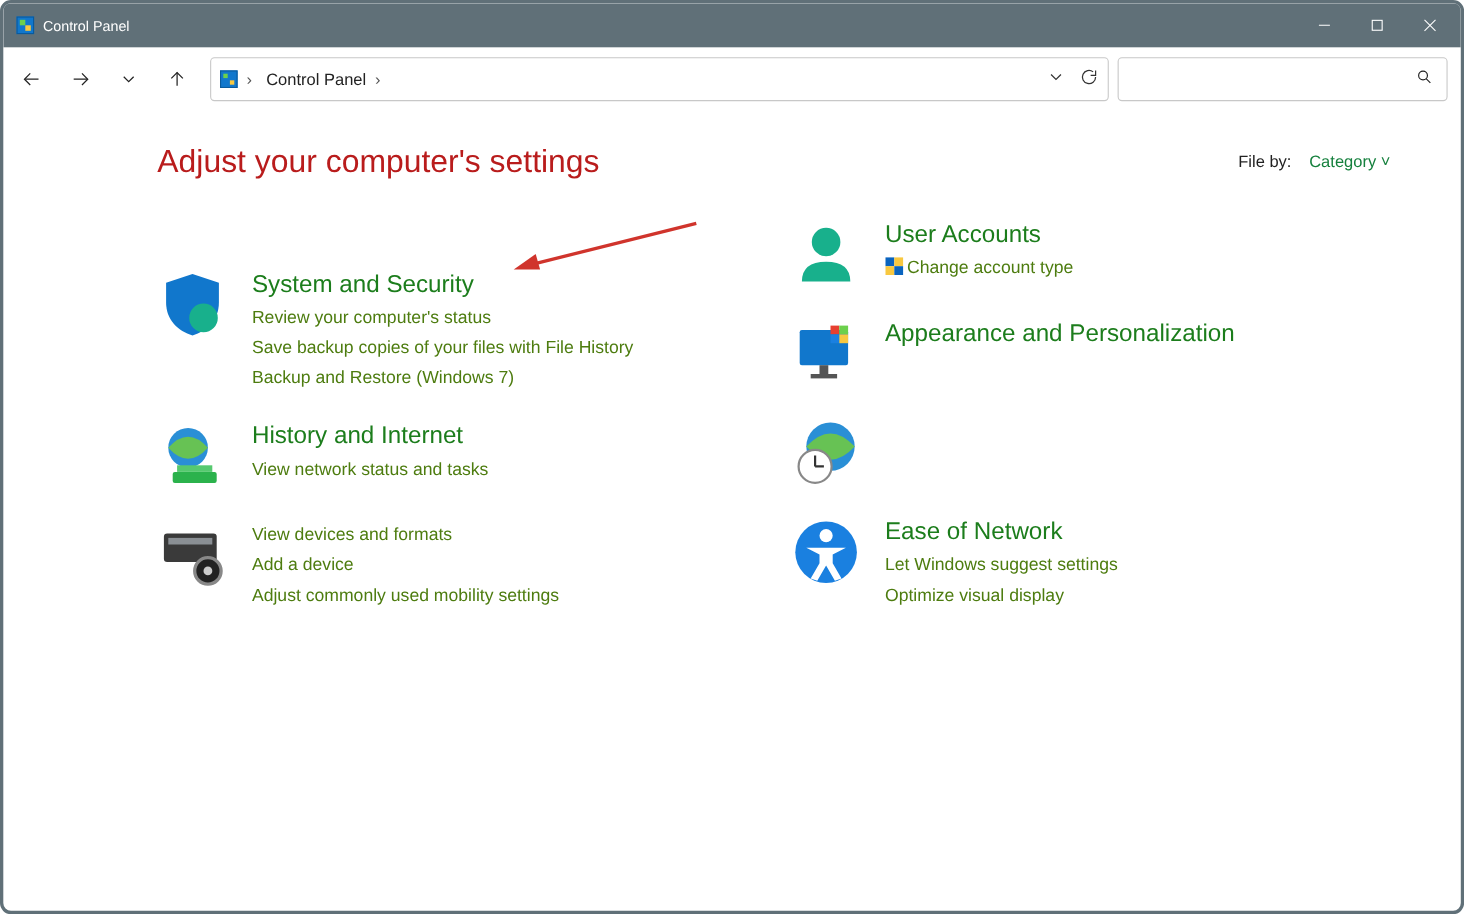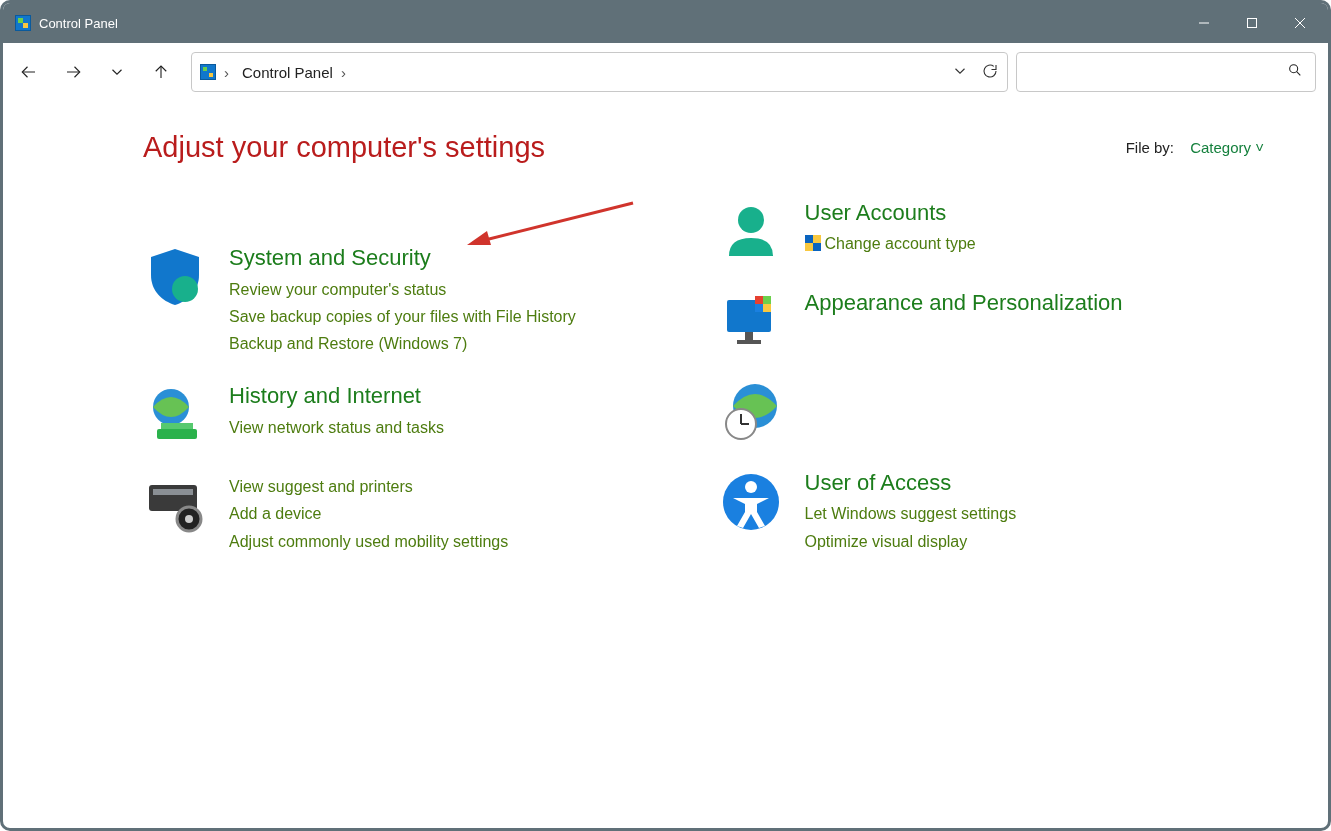--- a/index.html
+++ b/index.html
@@ -220,21 +220,21 @@
       <div class="item">
         <div class="iconbox">
           <svg viewBox="0 0 64 64">
               <rect x="6" y="12" width="48" height="26" rx="3" fill="#3a3a3a"></rect>
               <rect x="10" y="16" width="40" height="6" fill="#8a8f94"></rect>
               <circle cx="46" cy="46" r="12" fill="#222" stroke="#888" stroke-width="3"></circle>
               <circle cx="46" cy="46" r="4" fill="#ccc"></circle>
             </svg>
         </div>
         <div>
-          <a class="sublink">View suggest and printers</a>
+          <a class="sublink">View devices and formats</a>
           <a class="sublink">Add a device</a>
           <a class="sublink">Adjust commonly used mobility settings</a>
         </div>
       </div>
 
     </div>
 
     <div class="col">
 
       <div class="item">
@@ -283,21 +283,21 @@
 
       <div class="item">
         <div class="iconbox">
           <svg viewBox="0 0 64 64">
               <circle cx="32" cy="32" r="28" fill="#1a80e0"></circle>
               <circle cx="32" cy="17" r="6" fill="#fff"></circle>
               <path d="M14 28 H50 L38 34 V42 L46 56 L40 58 L32 44 L24 58 L18 56 L26 42 V34 Z" fill="#fff"></path>
             </svg>
         </div>
         <div>
-          <a class="item-title">User of Access</a>
+          <a class="item-title">Ease of Network</a>
           <a class="sublink">Let Windows suggest settings</a>
           <a class="sublink">Optimize visual display</a>
         </div>
       </div>
     </div>
   </div>
 </div>
 
 <div class="arrow-annot">
   <svg viewBox="0 0 180 50">

